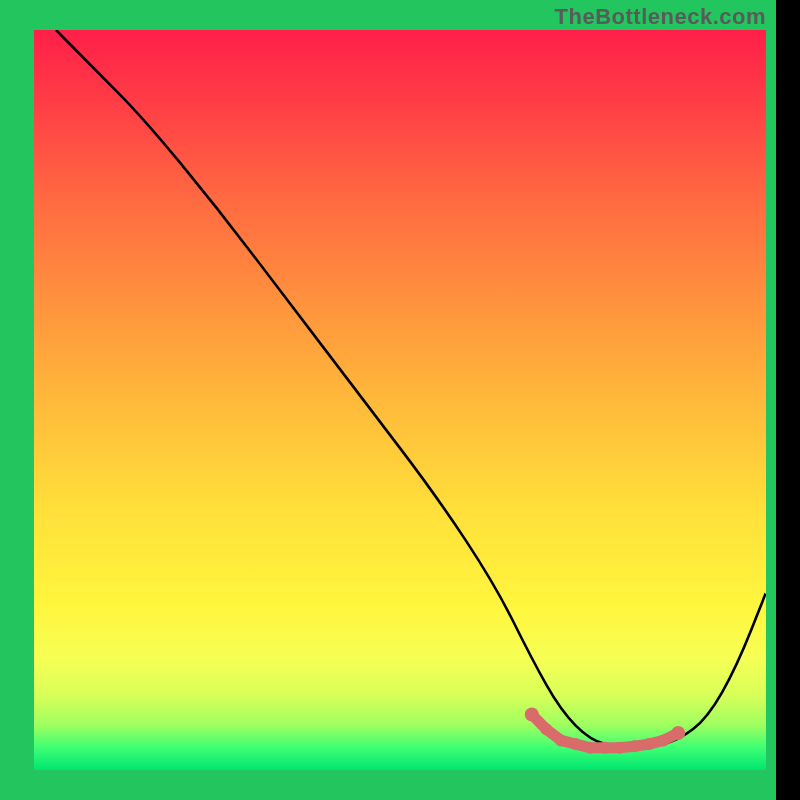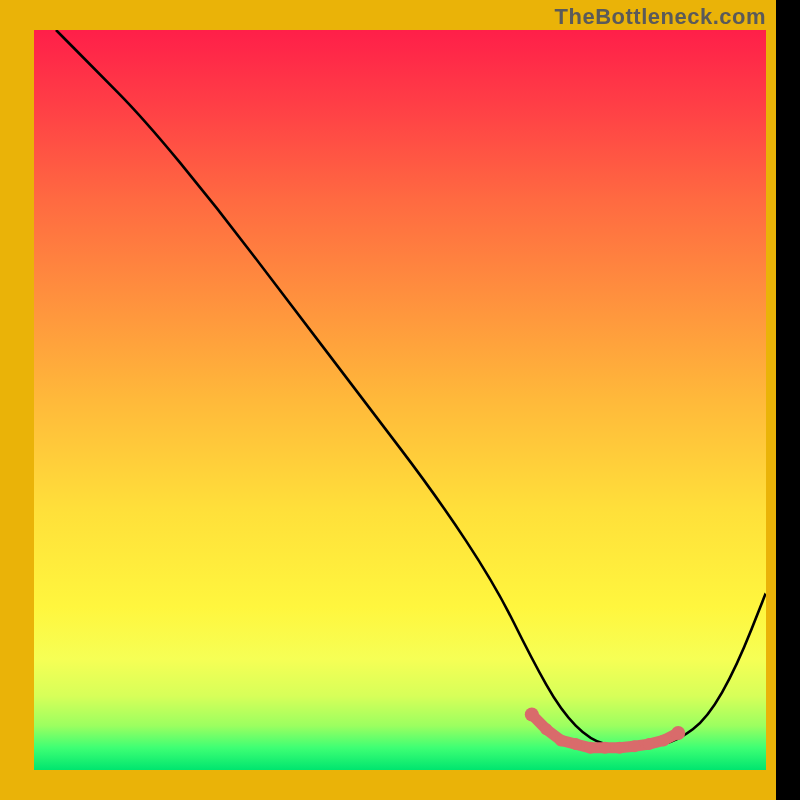--- a/index.html
+++ b/index.html
@@ -8,21 +8,21 @@
     width: 800px;
     height: 800px;
     background: #000;
     font-family: Arial, Helvetica, sans-serif;
     overflow: hidden;
   }
   .frame {
     position: relative;
     width: 776px;
     height: 800px;
-    background: #eab308;
+    background: #22c55e;
   }
   .watermark {
     position: absolute;
     top: 4px;
     right: 10px;
     color: #5a5a5a;
     font-size: 22px;
     font-weight: 600;
     letter-spacing: 0.5px;
     z-index: 10;

